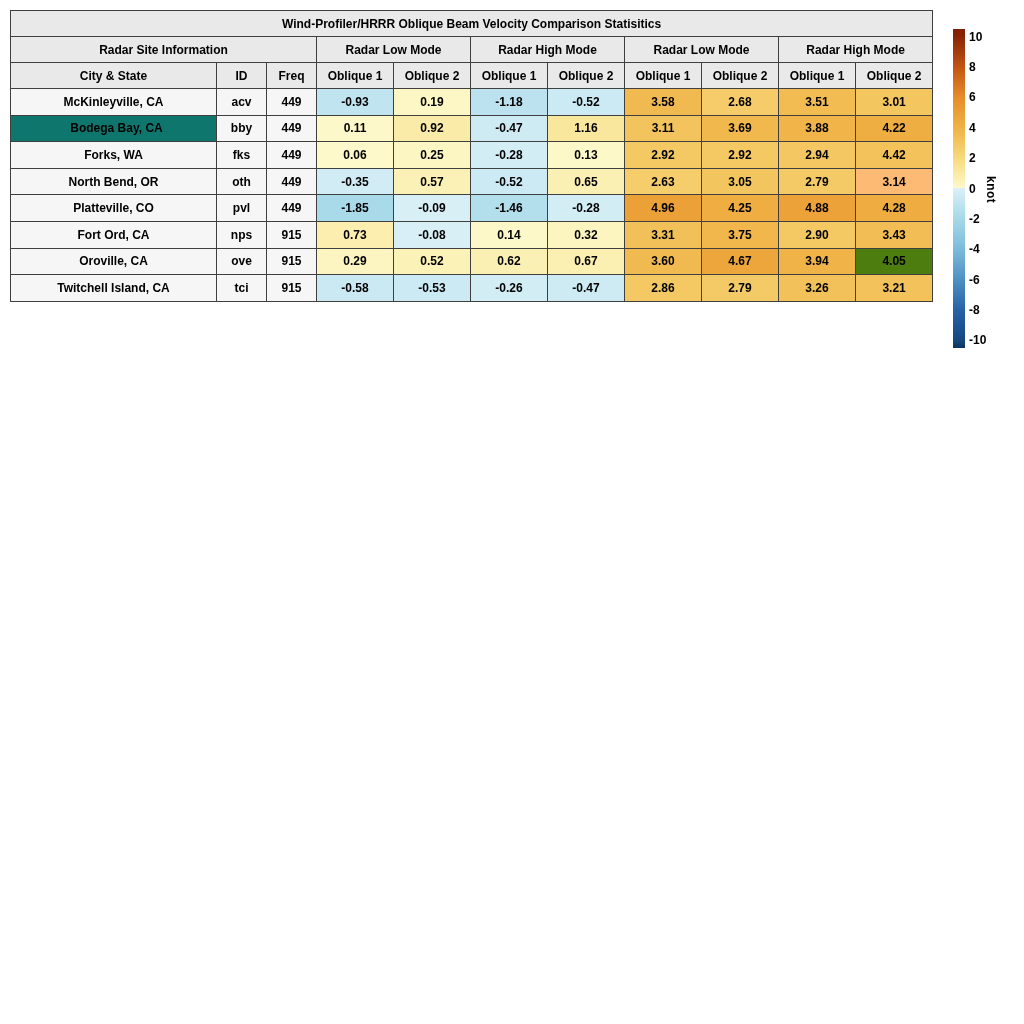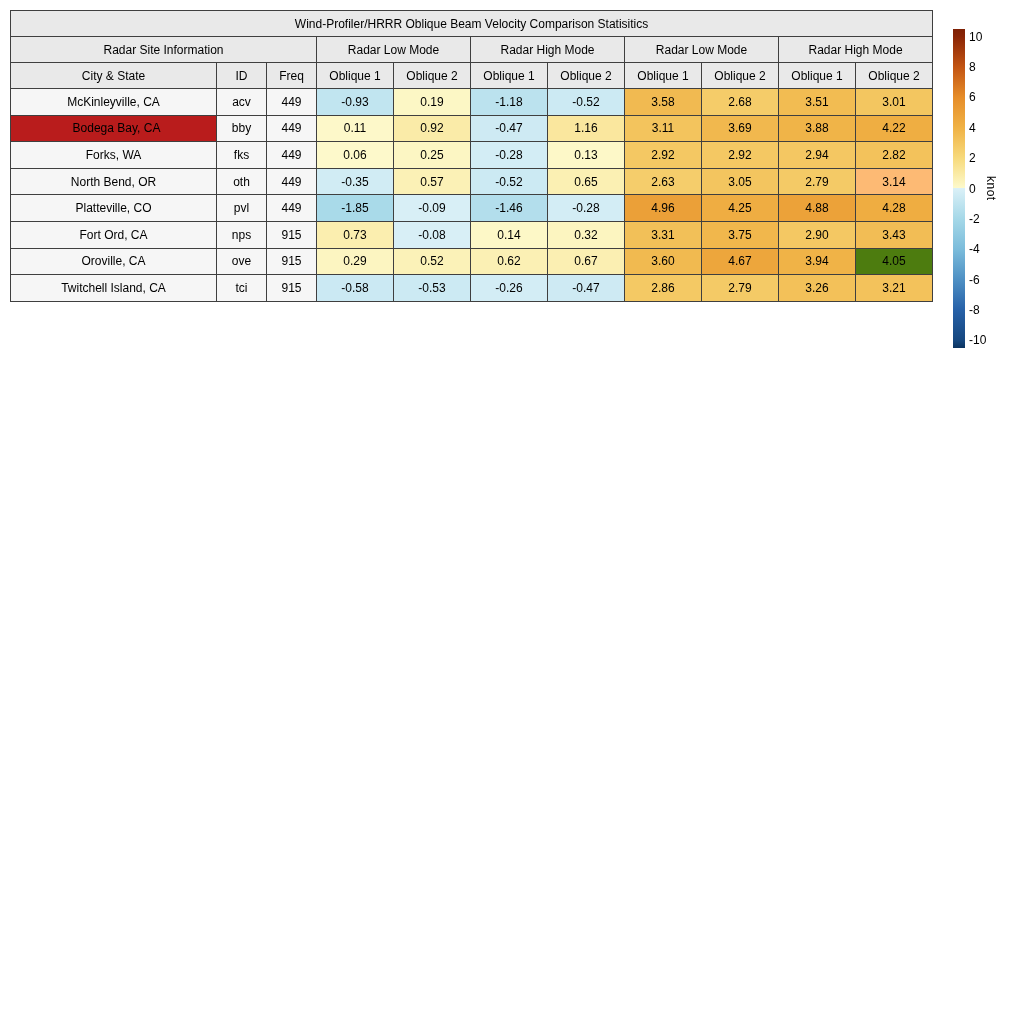--- a/index.html
+++ b/index.html
@@ -1,18 +1,18 @@
 <!DOCTYPE html>
 <html><head>
 <meta charset="utf-8">
 <style>
   html,body{margin:0;padding:0;background:#ffffff;}
   .canvas{
     position:relative;width:1024px;height:1024px;background:#ffffff;overflow:hidden;
-    font-family:"Liberation Sans",sans-serif;color:#000;
+    font-family:"Liberation Sans",sans-serif;color:#000;font-weight:bold;
   }
   table.stats{
     position:absolute;left:10px;top:10px;width:921px;
     border-collapse:collapse;table-layout:fixed;
     font-family:"Liberation Sans",sans-serif;font-size:12px;color:#000;
   }
   table.stats td{
     border:1px solid #3f3f3f;text-align:center;vertical-align:middle;
     padding:0 2px;height:25px;overflow:hidden;white-space:nowrap;
   }
@@ -79,21 +79,21 @@
           <td style="background: rgb(193, 229, 240);">-0.93</td>
           <td style="background: rgb(252, 247, 197);">0.19</td>
           <td style="background: rgb(187, 226, 238);">-1.18</td>
           <td style="background: rgb(204, 234, 243);">-0.52</td>
           <td style="background: rgb(241, 186, 81);">3.58</td>
           <td style="background: rgb(245, 204, 105);">2.68</td>
           <td style="background: rgb(242, 188, 82);">3.51</td>
           <td style="background: rgb(243, 198, 96);">3.01</td>
         </tr>
         <tr class="data-row">
-          <td style="background: #b91c1c; padding-left: 8px;">Bodega Bay, CA</td>
+          <td style="background: #0f766e; padding-left: 8px;">Bodega Bay, CA</td>
           <td style="background: rgb(246, 246, 246);">bby</td>
           <td style="background: rgb(246, 246, 246);">449</td>
           <td style="background: rgb(253, 248, 201);">0.11</td>
           <td style="background: rgb(250, 235, 168);">0.92</td>
           <td style="background: rgb(206, 234, 243);">-0.47</td>
           <td style="background: rgb(250, 231, 158);">1.16</td>
           <td style="background: rgb(243, 196, 93);">3.11</td>
           <td style="background: rgb(241, 184, 78);">3.69</td>
           <td style="background: rgb(240, 180, 72);">3.88</td>
           <td style="background: rgb(239, 174, 66); text-align: center;">4.22</td>
@@ -102,21 +102,21 @@
           <td style="background: rgb(246, 246, 246);">Forks, WA</td>
           <td style="background: rgb(246, 246, 246);">fks</td>
           <td style="background: rgb(246, 246, 246);">449</td>
           <td style="background: rgb(253, 249, 203);">0.06</td>
           <td style="background: rgb(252, 246, 195);">0.25</td>
           <td style="background: rgb(211, 237, 245);">-0.28</td>
           <td style="background: rgb(253, 248, 200);">0.13</td>
           <td style="background: rgb(244, 200, 99);">2.92</td>
           <td style="background: rgb(244, 200, 99);">2.92</td>
           <td style="background: rgb(244, 199, 98);">2.94</td>
-          <td style="background: rgb(243, 194, 91);">2.82</td>
+          <td style="background: rgb(243, 194, 91);">4.42</td>
         </tr>
         <tr class="data-row">
           <td style="background: rgb(246, 246, 246);">North Bend, OR</td>
           <td style="background: rgb(246, 246, 246);">oth</td>
           <td style="background: rgb(246, 246, 246);">449</td>
           <td style="background: rgb(209, 236, 244);">-0.35</td>
           <td style="background: rgb(251, 241, 182);">0.57</td>
           <td style="background: rgb(204, 234, 243);">-0.52</td>
           <td style="background: rgb(251, 240, 179);">0.65</td>
           <td style="background: rgb(245, 205, 107);">2.63</td>

